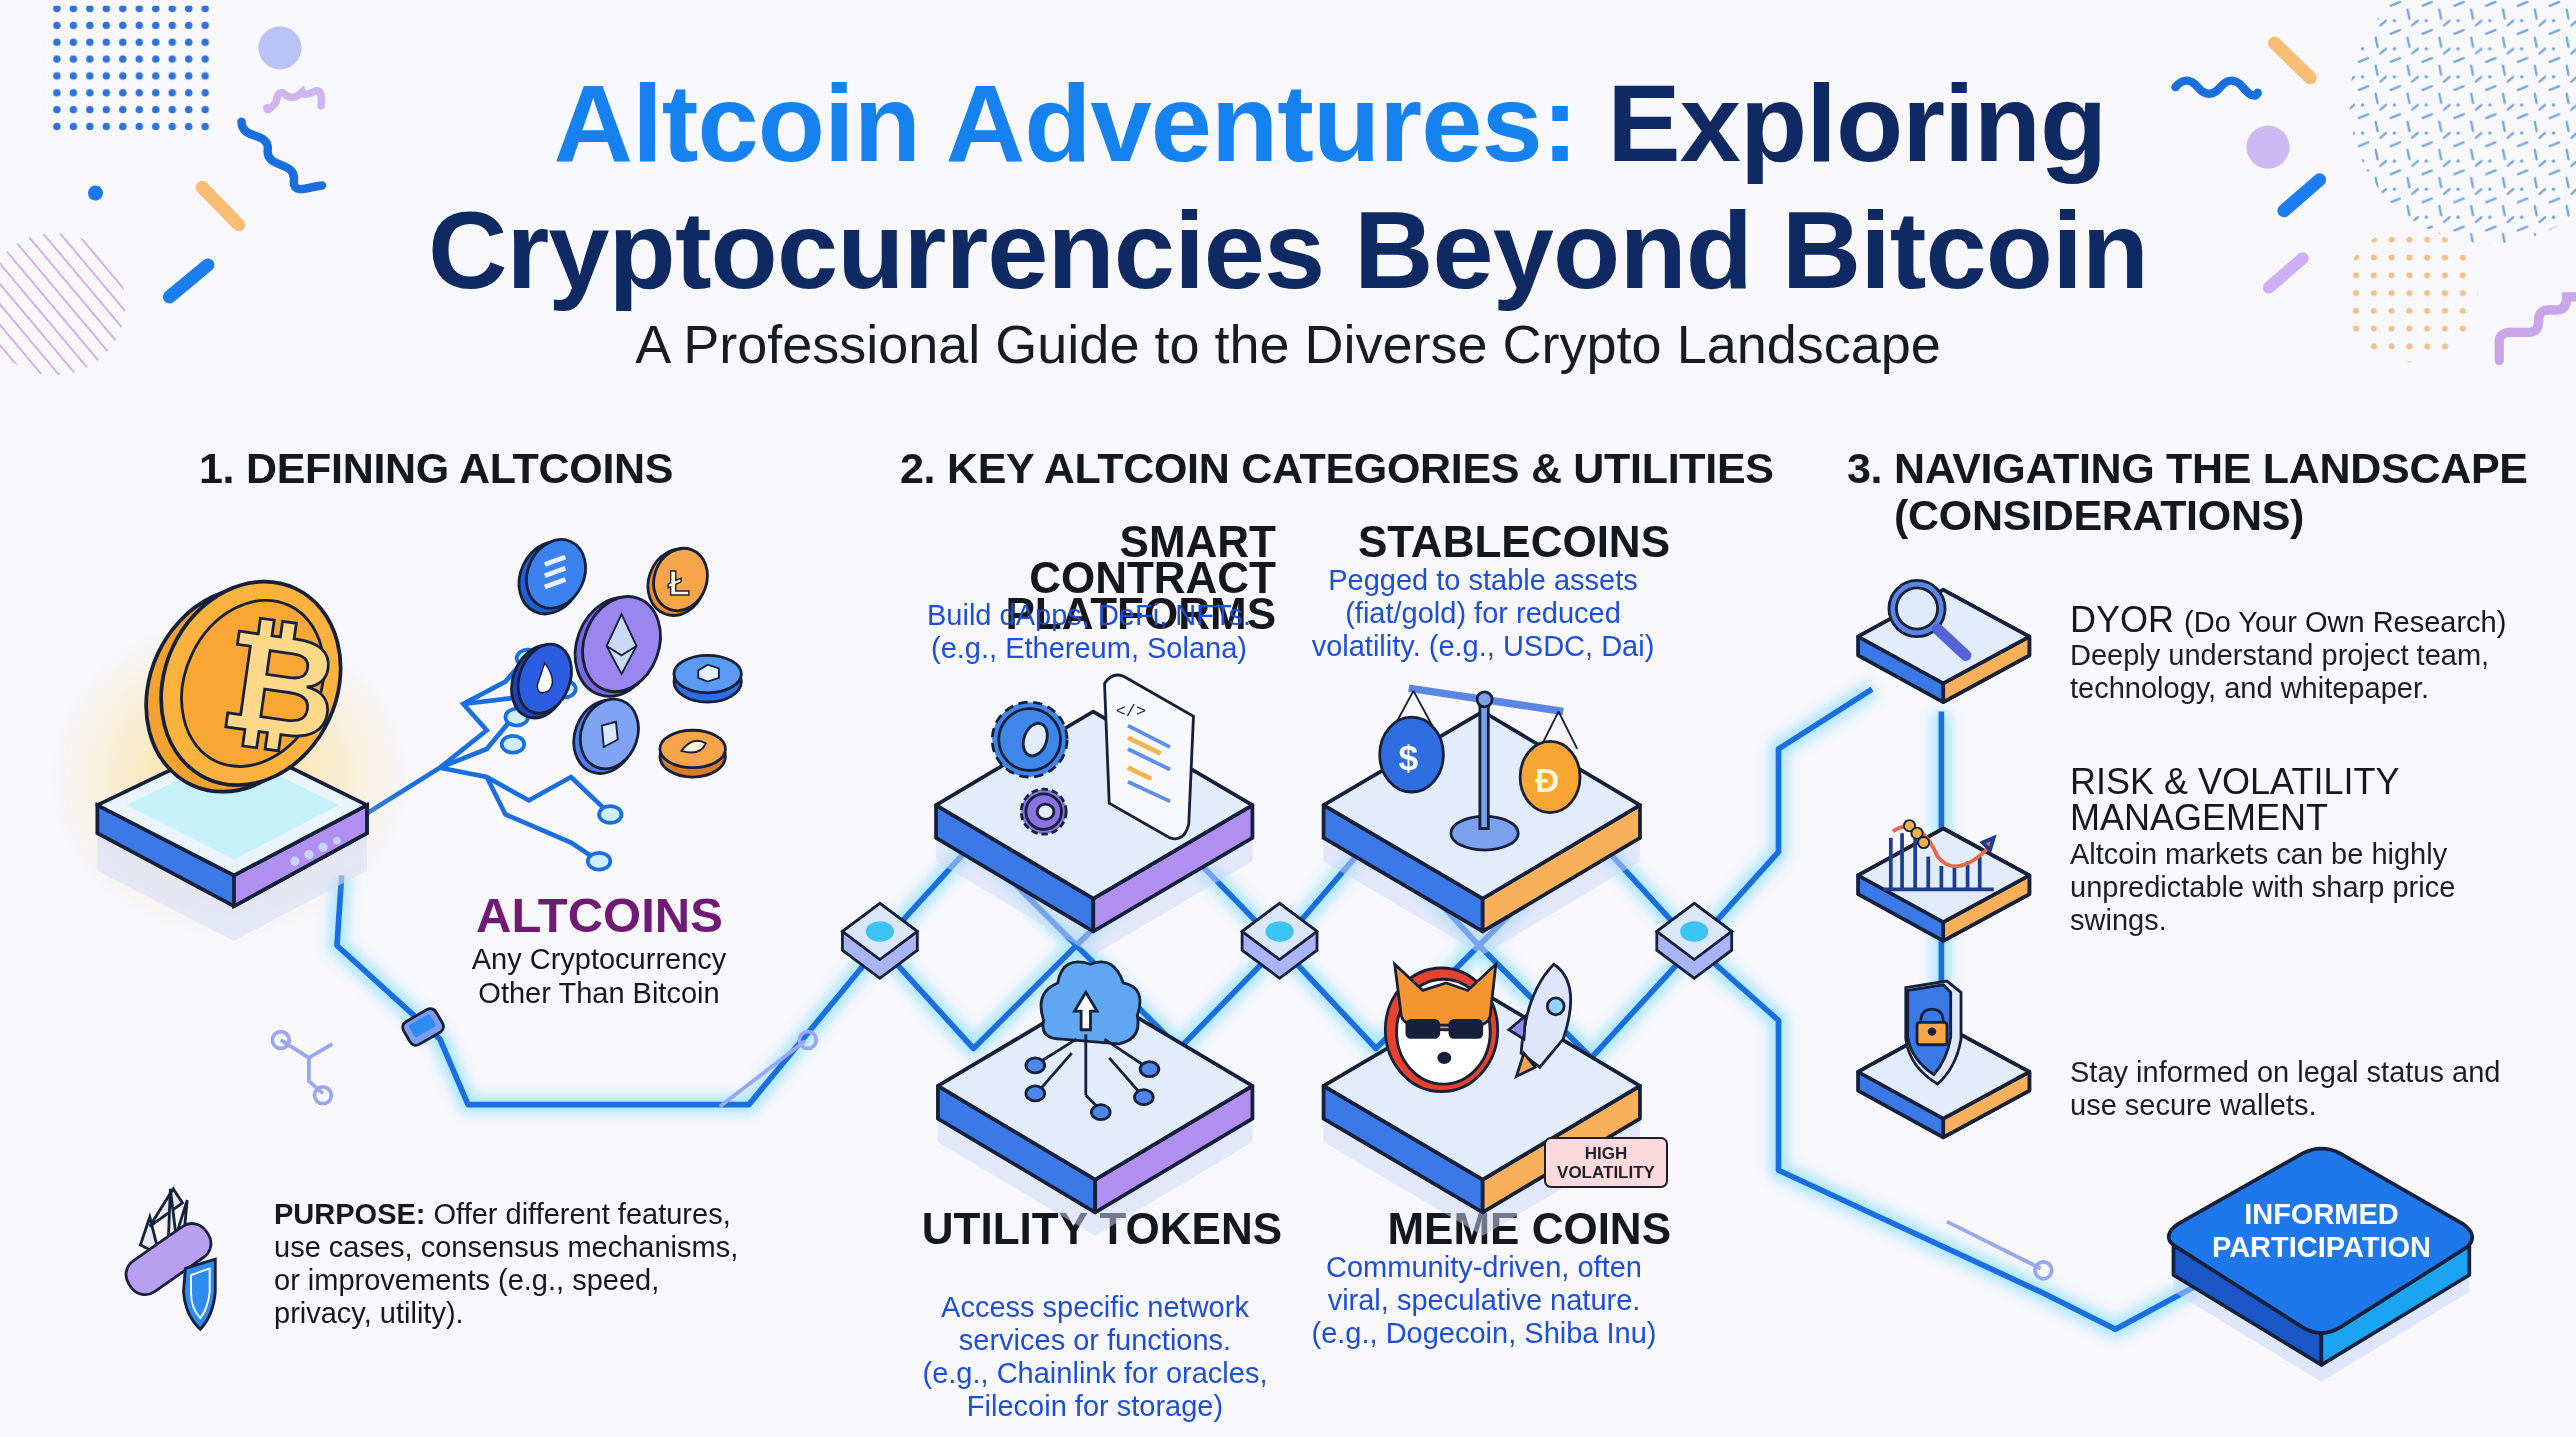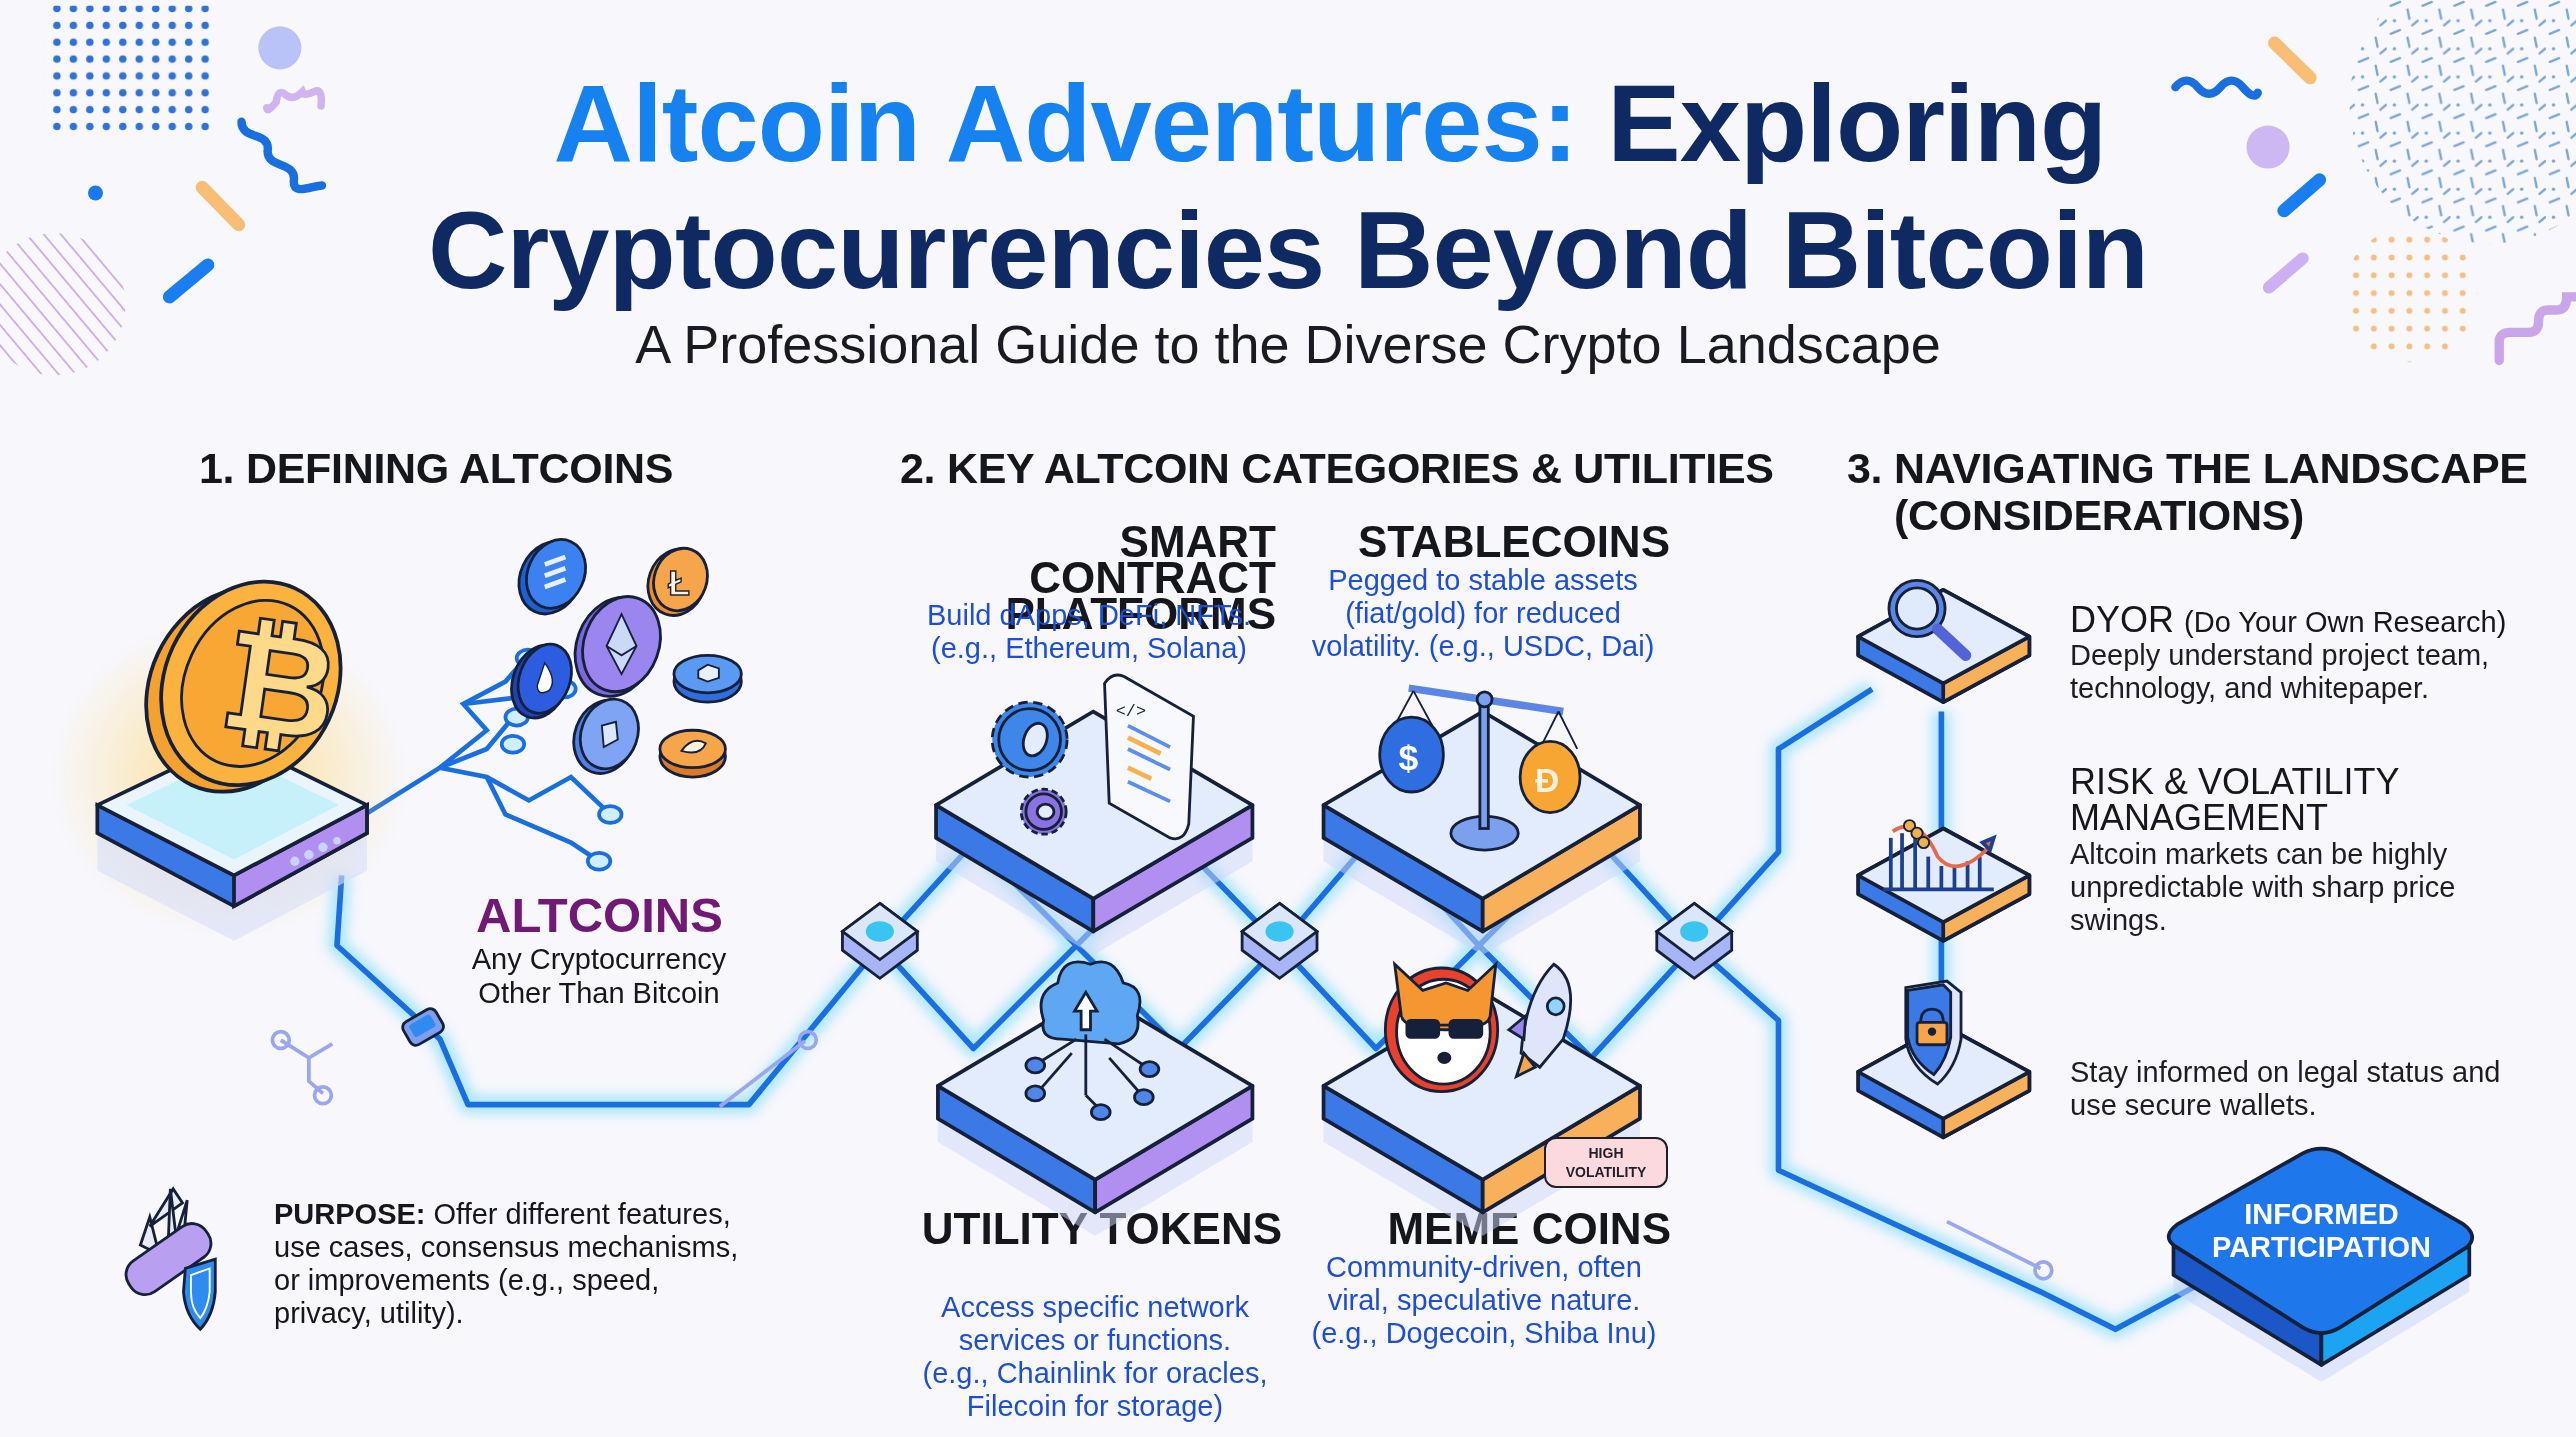--- a/index.html
+++ b/index.html
@@ -12,21 +12,21 @@
   .sec-h{position:absolute;font-weight:700;font-size:43px;color:#16161d;line-height:47px;letter-spacing:-0.3px;}
   .cat-h{position:absolute;font-weight:700;font-size:44px;text-align:right;line-height:36px;color:#16161d;}
   .cat-d{position:absolute;font-size:29px;text-align:center;line-height:33px;color:#1d4ed8;}
   .con-h{position:absolute;font-weight:400;font-size:36px;line-height:36px;color:#16161d;}
   .con-h .sm{font-size:29px;}
   .con-d{position:absolute;font-size:29px;line-height:33px;color:#1d1d24;}
   .altcoins-h{position:absolute;left:431px;width:337px;top:887px;text-align:center;font-weight:700;font-size:49px;color:#701a75;}
   .altcoins-d{position:absolute;left:412px;width:374px;top:942px;text-align:center;font-size:29px;line-height:34px;}
   .purpose{position:absolute;left:274px;top:1198px;width:487px;font-size:29px;line-height:33px;}
   .purpose b{font-weight:700;}
-  .badge{position:absolute;left:1544px;top:1137px;width:124px;height:51px;background:#fbd9dc;border:2.8px solid #1f1f2a;border-radius:12px;text-align:center;font-weight:700;font-size:14px;line-height:19.7px;padding-top:4.7px;box-sizing:border-box;color:#1f1f2a;}
+  .badge{position:absolute;left:1544px;top:1137px;width:124px;height:51px;background:#fbd9dc;border:2.8px solid #1f1f2a;border-radius:7px;text-align:center;font-weight:700;font-size:17px;line-height:19.7px;padding-top:4.7px;box-sizing:border-box;color:#1f1f2a;}
   .informed{position:absolute;left:2181px;top:1198px;width:281px;text-align:center;color:#ffffff;font-weight:700;font-size:29px;line-height:33px;}
 </style>
 </head>
 <body>
 
 <svg class="layer" width="2576" height="1438" viewBox="0 0 2752 1536">
   <defs>
     <pattern id="dots" width="17.6" height="18" patternUnits="userSpaceOnUse">
       <circle cx="8" cy="9" r="4" fill="#2f72d8"></circle>
     </pattern>

